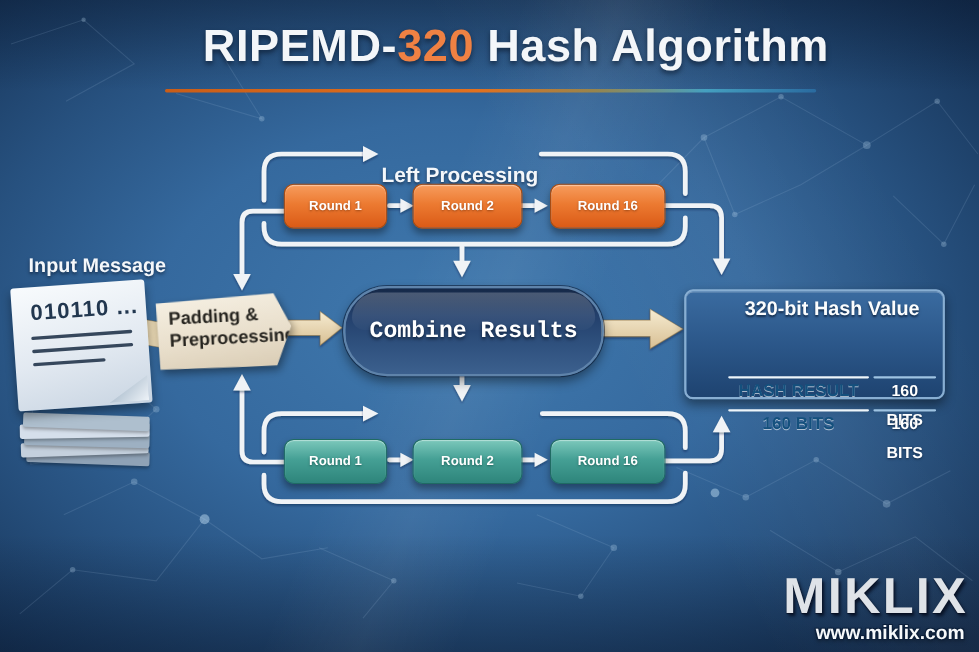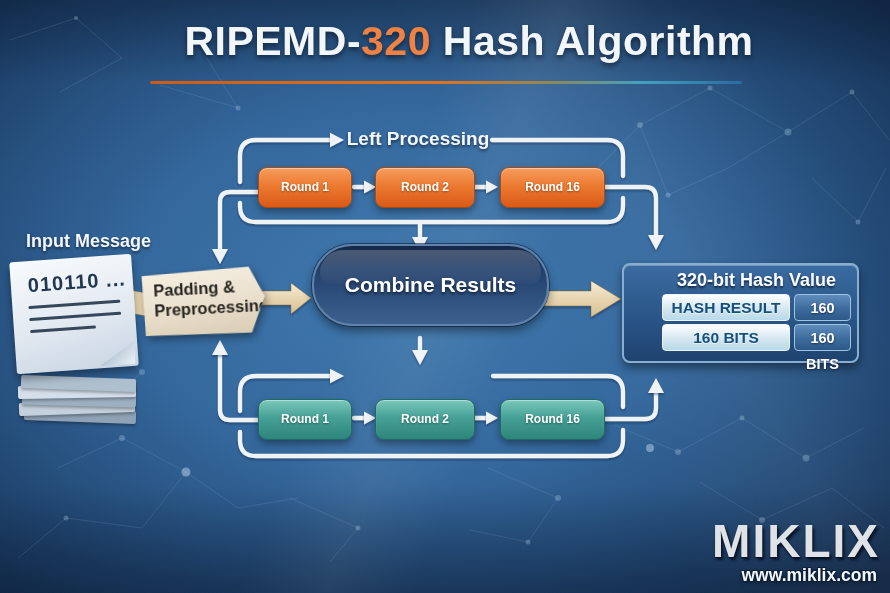--- a/index.html
+++ b/index.html
@@ -22,21 +22,21 @@
 
   
   .title{left:0;top:18px;width:100%;text-align:center;font-size:41px;font-weight:bold;
     color:#f3f6f9;letter-spacing:.5px;text-shadow:0 3px 5px rgba(7,17,34,.6);padding-left:24px;}
   .title .accent{color:#ef8143;}
   .title-rule{left:150px;top:81px;width:592px;height:3px;border-radius:2px;
     background:linear-gradient(90deg,#c95d18 0%,#e2711f 48%,#97854d 66%,#45a0c0 83%,#2a6ba0 100%);}
 
   
   .seclabel{font-size:19px;font-weight:bold;color:#f4f7fa;text-align:center;
-    text-shadow:0 2px 3px rgba(9,22,42,.65);}
+    text-shadow:0 2px 3px rgba(9,22,42,.65);margin-top:21px;}
 
   
   .round{height:39px;line-height:39px;text-align:center;border-radius:9px;
     font-size:12px;font-weight:bold;color:#fff;text-shadow:0 1px 2px rgba(60,20,0,.45);
     box-shadow:0 4px 7px rgba(0,0,0,.35), inset 0 1px 1px rgba(255,255,255,.45);}
   .round.orange{background:linear-gradient(180deg,#f79c5d 0%,#ec7a31 45%,#da5a16 100%);
     border:1px solid #a84c12;}
   .round.teal{background:linear-gradient(180deg,#7cc8bb 0%,#45a095 45%,#2e857b 100%);
     border:1px solid #1f6b63;text-shadow:0 1px 2px rgba(0,50,45,.5);}
 
@@ -57,41 +57,41 @@
   
   .pad-shadow{left:143px;top:269px;width:122px;height:66px;z-index:5;
     filter:drop-shadow(2px 4px 4px rgba(0,0,0,.4));transform:rotate(-3deg);}
   .pad-box{width:100%;height:100%;
     clip-path:polygon(0% 6%,88% 0%,100% 46%,88% 100%,1% 97%);
     background:linear-gradient(173deg,#f6f0e3 0%,#e9dfcc 55%,#d9ccb4 100%);}
   .pad-text{position:absolute;left:11px;top:9px;font-size:16.5px;font-weight:bold;
     line-height:1.22;color:#26241f;}
 
   
-  .combine{left:312px;top:244px;width:233px;height:78px;border-radius:40px;
+  .combine{left:312px;top:260px;width:233px;height:78px;border-radius:40px;
     background:linear-gradient(180deg,#152847 0%,#23406c 32%,#2f517e 66%,#3c608e 100%);
     border:2px solid #5f83aa;
     box-shadow:0 0 0 1px rgba(9,22,45,.55), 0 5px 10px rgba(0,0,0,.42);
-    display:flex;align-items:center;justify-content:center;}
+    display:flex;align-items:center;justify-content:center;font-family:Liberation Mono, monospace;}
   .combine::before{content:"";position:absolute;left:6px;right:6px;top:4px;height:34px;
     border-radius:36px 36px 18px 18px;
     background:linear-gradient(180deg,rgba(255,255,255,.22),rgba(255,255,255,.02));}
   .combine span{position:relative;font-size:21px;font-weight:bold;color:#fff;
     text-shadow:0 2px 3px rgba(5,15,32,.7);}
 
   
   .hash{left:622px;top:263px;width:237px;height:100px;border-radius:8px;
     background:linear-gradient(180deg,#3a6ba0 0%,#2a5587 55%,#1e4370 100%);
     border:2px solid #88aed2;
     box-shadow:0 5px 10px rgba(0,0,0,.42), inset 0 1px 0 rgba(255,255,255,.3);
     box-sizing:border-box;padding-left:32px;}
   .hash-title{margin-top:5px;text-align:center;font-size:18px;font-weight:bold;color:#fbfdfe;
     text-shadow:0 2px 2px rgba(5,18,38,.7);}
   .hash-row{display:flex;gap:4px;margin:3px 6px 0 6px;height:27px;}
-  .cell{border-radius:4px;text-align:center;line-height:26px;font-weight:bold;box-sizing:border-box;}
+  .cell{border-radius:4px;text-align:center;line-height:26px;font-weight:bold;box-sizing:border-box;margin-top:48px;}
   .cell.light{flex:0 0 128px;font-size:15.5px;color:#14507d;border:1px solid #edf5fa;
     background:linear-gradient(180deg,#fdfeff 0%,#d5e7f1 55%,#b9d9e8 100%);
     text-shadow:0 1px 0 rgba(255,255,255,.6);}
   .cell.dark{flex:1;font-size:14.5px;color:#fff;border:1px solid #9ec3e2;
     background:linear-gradient(180deg,#5e8cbd 0%,#3c6b9c 55%,#2d5988 100%);
     text-shadow:0 1px 2px rgba(5,18,38,.6);}
 
   
   .logo{right:10px;top:514px;font-size:46px;font-weight:bold;letter-spacing:2px;color:#dfe3e8;
     text-shadow:2px 3px 3px rgba(7,16,34,.9), 0 1px 1px rgba(7,16,34,.9);z-index:5;}

